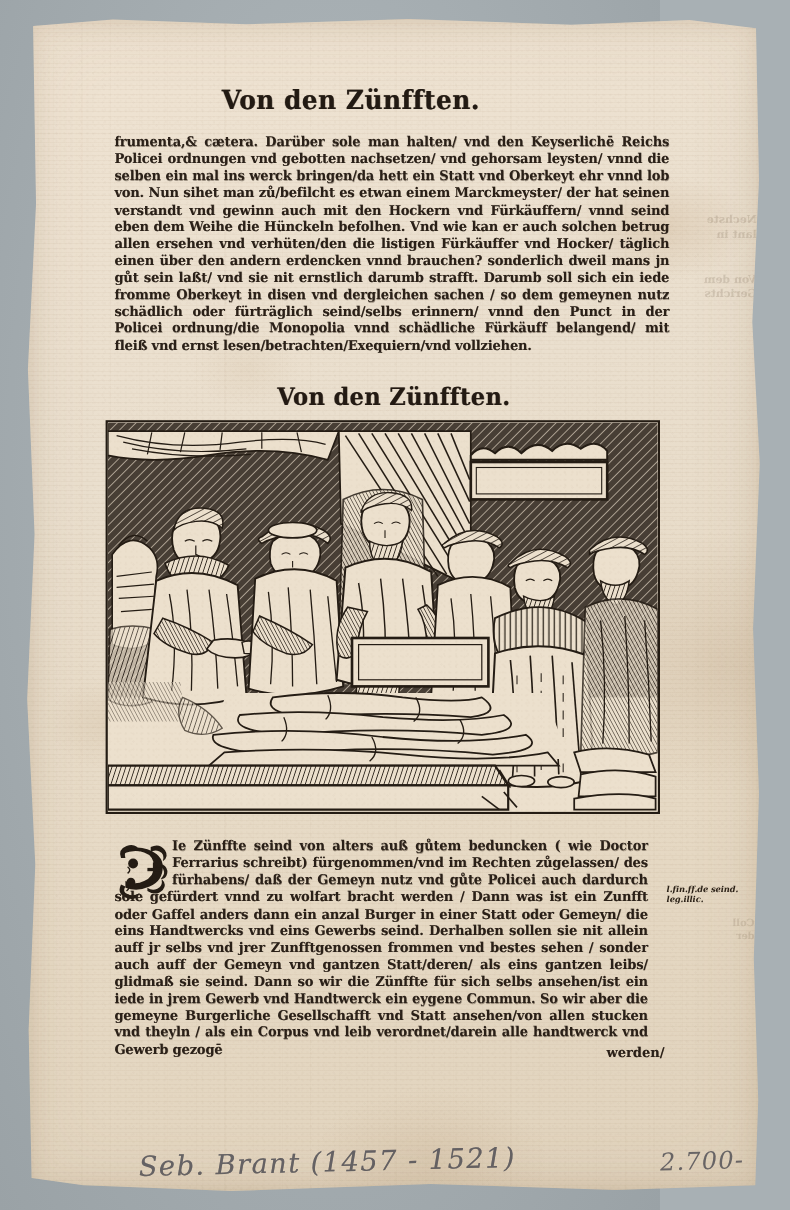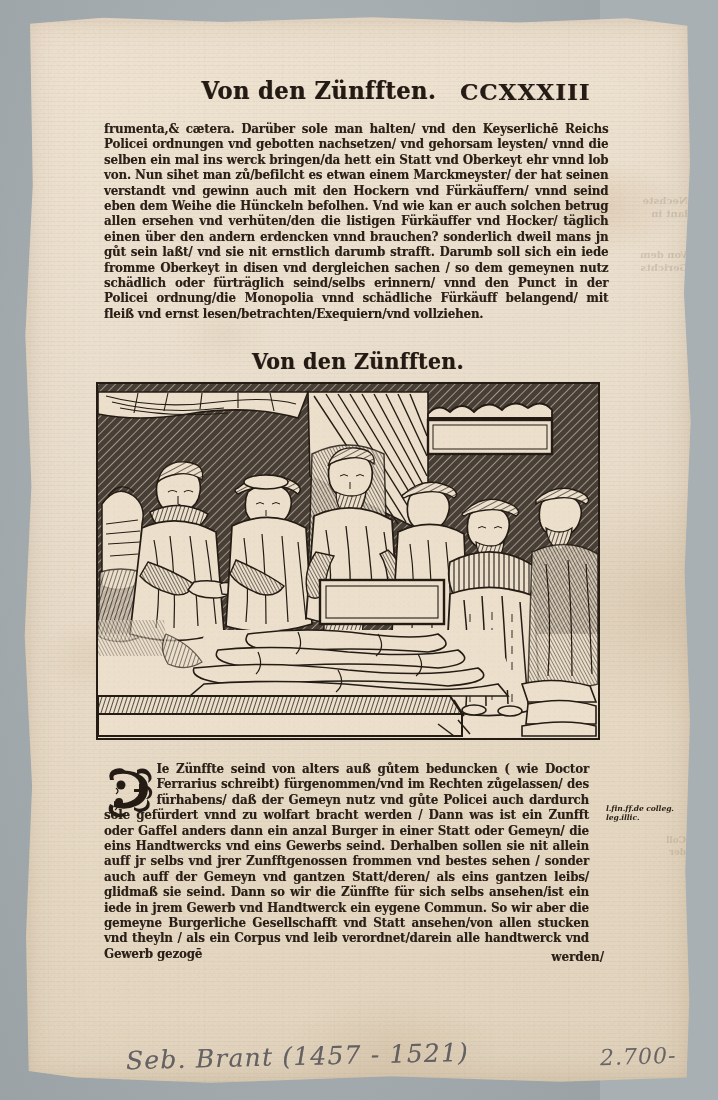--- a/index.html
+++ b/index.html
@@ -168,21 +168,20 @@
 
 <div id="stage">
 
   <div class="board"></div>
 
   <div class="leaf">
     <div class="frame">
 
       <div class="runhead">
         <div class="runhead-title">Von den Zünfften.</div>
-        <div class="folio">CCXXXIII</div>
       </div>
 
       <div class="blk" id="block-top">
         <p>frumenta,&amp; cætera. Darüber sole man halten/ vnd den Keyserlichē Reichs Policei ordnungen vnd gebotten nachsetzen/ vnd gehorsam leysten/ vnnd die selben ein mal ins werck bringen/da hett ein Statt vnd Oberkeyt ehr vnnd lob von. Nun sihet man zů/befilcht es etwan einem Marckmeyster/ der hat seinen verstandt vnd gewinn auch mit den Hockern vnd Fürkäuffern/ vnnd seind eben dem Weihe die Hünckeln befolhen. Vnd wie kan er auch solchen betrug allen ersehen vnd verhüten/den die listigen Fürkäuffer vnd Hocker/ täglich einen über den andern erdencken vnnd brauchen? sonderlich dweil mans jn gůt sein laßt/ vnd sie nit ernstlich darumb strafft. Darumb soll sich ein iede fromme Oberkeyt in disen vnd dergleichen sachen / so dem gemeynen nutz schädlich oder fürträglich seind/selbs erinnern/ vnnd den Punct in der Policei ordnung/die Monopolia vnnd schädliche Fürkäuff belangend/ mit fleiß vnd ernst lesen/betrachten/Exequiern/vnd vollziehen.</p>
       </div>
 
       <div class="sect-head">
         <span>Von den Zünfften.</span>
       </div>
 
@@ -482,21 +481,21 @@
           </g>
         </svg>
       </div>
 
       <div class="blk" id="block-bottom">
         <p>
           <span style="float:left;width:54px;height:46px;visibility:hidden;">D</span><span>Ie Zünffte seind von alters auß gůtem beduncken ( wie Doctor Ferrarius schreibt) fürgenommen/vnd im Rechten zůgelassen/ des fürhabens/ daß der Gemeyn nutz vnd gůte Policei auch dardurch sole gefürdert vnnd zu wolfart bracht werden / Dann was ist ein Zunfft oder Gaffel anders dann ein anzal Burger in einer Statt oder Gemeyn/ die eins Handtwercks vnd eins Gewerbs seind. Derhalben sollen sie nit allein auff jr selbs vnd jrer Zunfftgenossen frommen vnd bestes sehen / sonder auch auff der Gemeyn vnd gantzen Statt/deren/ als eins gantzen leibs/ glidmaß sie seind. Dann so wir die Zünffte für sich selbs ansehen/ist ein iede in jrem Gewerb vnd Handtwerck ein eygene Commun. So wir aber die gemeyne Burgerliche Gesellschafft vnd Statt ansehen/von allen stucken vnd theyln / als ein Corpus vnd leib verordnet/darein alle handtwerck vnd Gewerb gezogē</span>
         </p>
       </div>
 
-      <div class="gloss">l.fin.ff.de colleg. leg.illic.</div>
+      <div class="gloss">l.fin.ff.de seind. leg.illic.</div>
 
       <div class="catchword">werden/</div>
 
       <div class="showthrough">
         <div>Nechste</div>
         <div>lant in</div>
         <div style="height:28px"></div>
         <div>Von dem</div>
         <div>Gerichts</div>
       </div>

